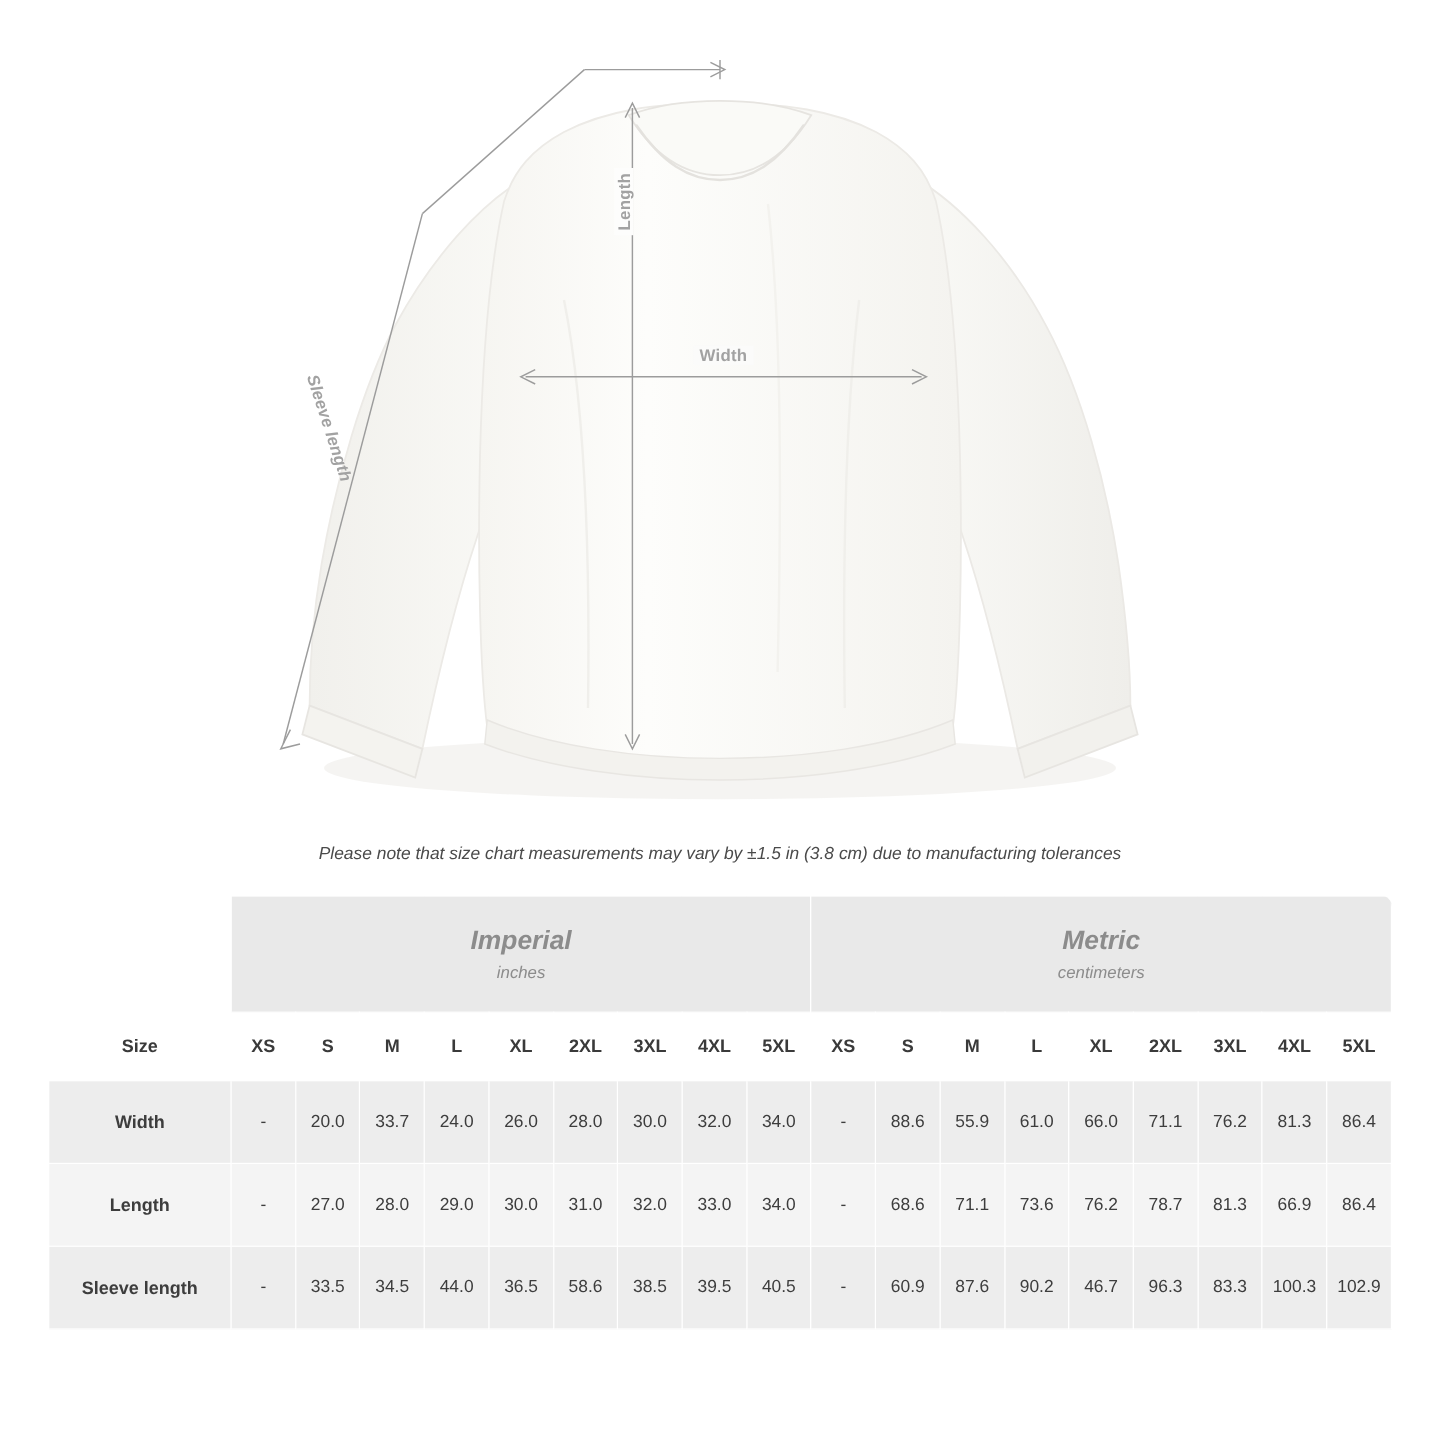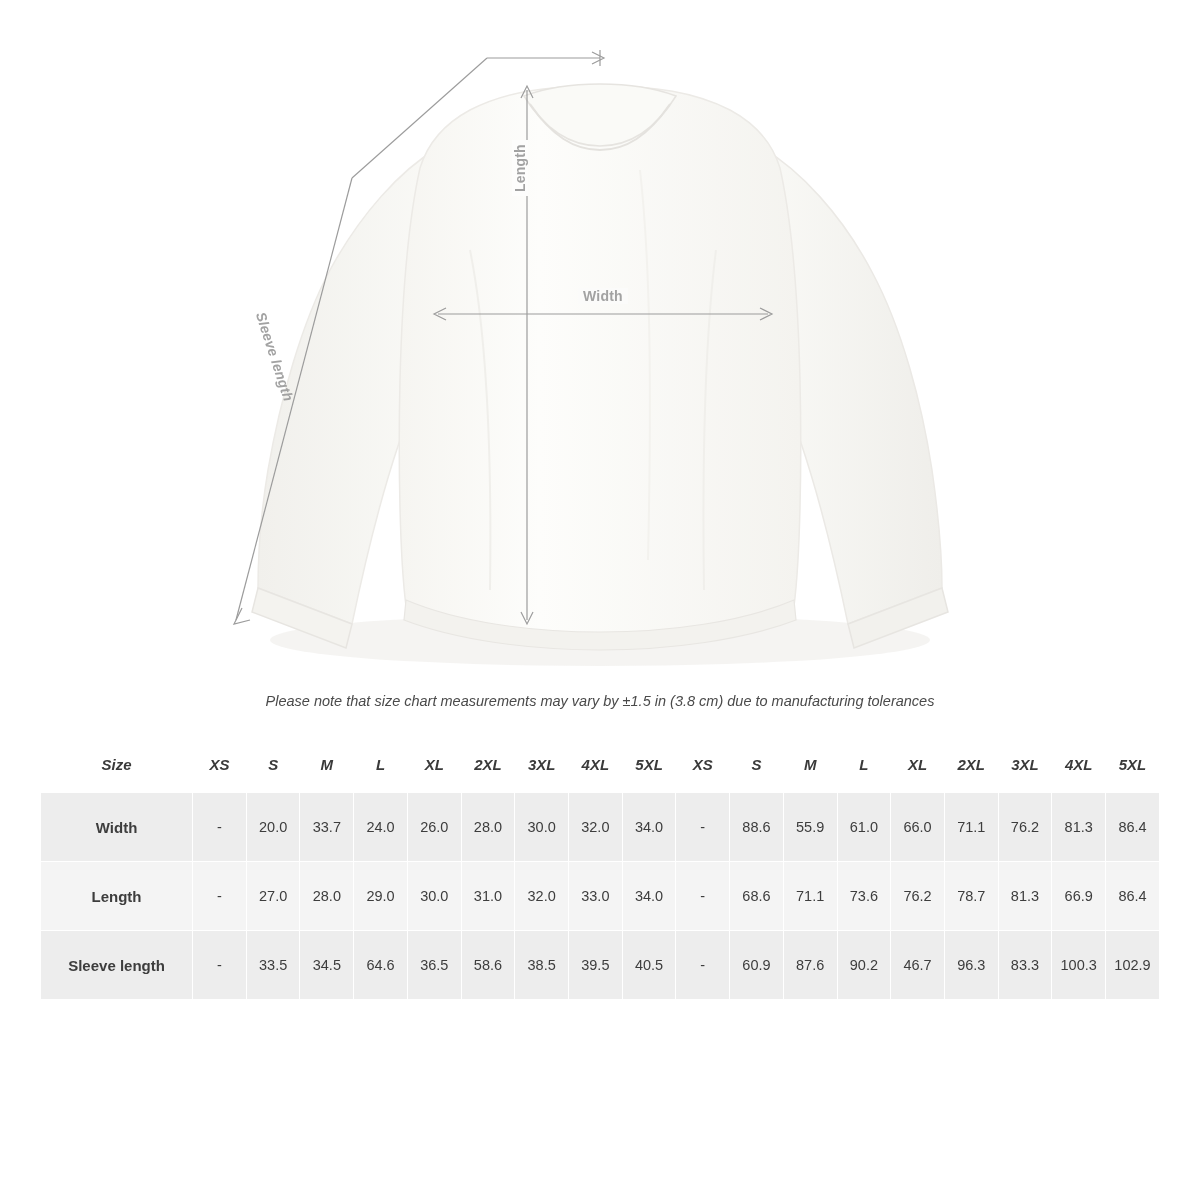--- a/index.html
+++ b/index.html
@@ -71,21 +71,21 @@
     font-size: 25px;
     font-weight: bold;
     color: #2b2b2b;
     margin-top: 6px;
   }
   .subheading {
     text-align: center;
     font-size: 14.5px;
     font-style: italic;
     color: #4a4a4a;
-    margin-top: 3px;
+    margin-top: 14px;
   }
 
   
   .table-wrap {
     margin: 26px 40px 0 40px;
     border-radius: 10px 10px 0 0;
     overflow: hidden;
   }
   table.size-table {
     border-collapse: collapse;
@@ -123,21 +123,20 @@
     background: #ffffff;
     border-color: #ffffff;
   }
 
   tr.head-row td {
     background: #ffffff;
     height: 56px;
     font-weight: bold;
     font-size: 15px;
     color: #3a3a3a;
-    font-style: italic;
   }
   tr.head-row td.rowlabel {
     font-weight: bold;
   }
 
   tr.data-row td {
     height: 68px;
     background: #ededed;
   }
   tr.data-row.alt td {
@@ -249,20 +248,31 @@
 
   <div class="subheading">Please note that size chart measurements may vary by ±1.5 in (3.8 cm) due to manufacturing tolerances</div>
 
   <div class="table-wrap">
     <table class="size-table">
       <colgroup>
         <col style="width:152px">
         <col span="18" style="width:53.7px">
       </colgroup>
       <tbody>
+        <tr>
+          <td class="unit-head blank"></td>
+          <td class="unit-head" colspan="9">
+            <div class="unit-name">Imperial</div>
+            <div class="unit-sub">inches</div>
+          </td>
+          <td class="unit-head" colspan="9">
+            <div class="unit-name">Metric</div>
+            <div class="unit-sub">centimeters</div>
+          </td>
+        </tr>
 
         <tr class="head-row">
           <td class="rowlabel">Size</td>
           <td>XS</td>
           <td>S</td>
           <td>M</td>
           <td>L</td>
           <td>XL</td>
           <td>2XL</td>
           <td>3XL</td>
@@ -321,21 +331,21 @@
           <td>81.3</td>
           <td>66.9</td>
           <td>86.4</td>
         </tr>
 
         <tr class="data-row">
           <td class="rowlabel">Sleeve length</td>
           <td>-</td>
           <td>33.5</td>
           <td>34.5</td>
-          <td>64.6</td>
+          <td>44.0</td>
           <td>36.5</td>
           <td>58.6</td>
           <td>38.5</td>
           <td>39.5</td>
           <td>40.5</td>
           <td>-</td>
           <td>60.9</td>
           <td>87.6</td>
           <td>90.2</td>
           <td>46.7</td>

